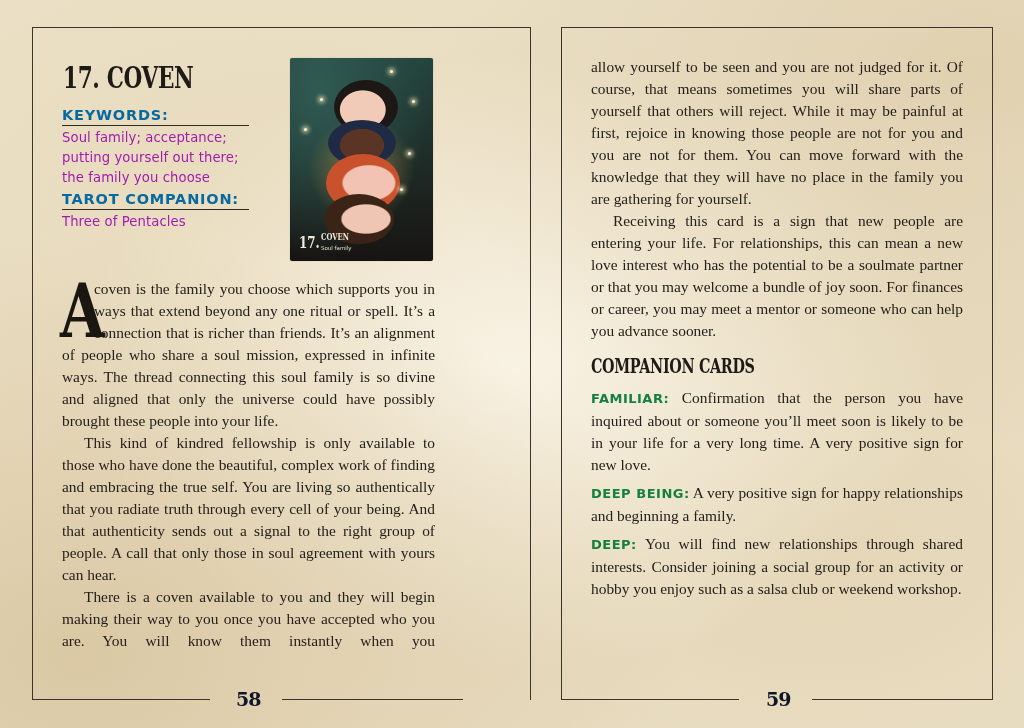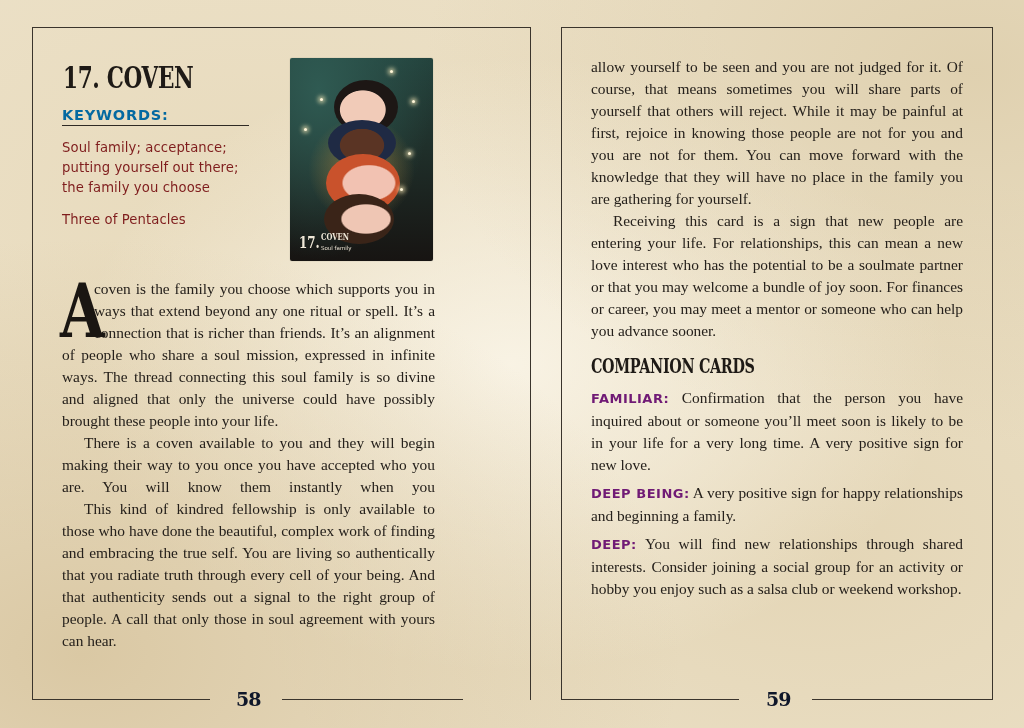--- a/index.html
+++ b/index.html
@@ -43,21 +43,21 @@
       white-space: nowrap;
     }
     .meta-heading {
       font-family: "DejaVu Sans", sans-serif; font-weight: bold;
       font-size: 14.5px; letter-spacing: 0.8px; color: #0369a1;
       border-bottom: 1.5px solid #2f2a24; padding-bottom: 1px;
       width: 187px; line-height: 18px;
     }
     .meta-text {
       font-family: "DejaVu Sans", sans-serif; font-size: 13.2px;
-      line-height: 20px; color: #7f1d1d; margin: 12px 0 2px 0;
+      line-height: 20px; color: #a21caf; margin: 2px 0 2px 0;
       letter-spacing: 0.1px;
     }
     .meta {
       position: absolute; left: 29px; top: 78px; width: 195px;
     }
     .card {
       position: absolute; left: 257px; top: 30px; width: 143px; height: 203px;
       border-radius: 2px; overflow: hidden;
       background:
         radial-gradient(circle at 50% 55%, rgba(212,150,60,0.55), transparent 40%),
@@ -97,32 +97,33 @@
       transform: scaleX(0.78); transform-origin: left top; width: 30px;
       color: #1a1612;
     }
     .right-body { position: absolute; left: 29px; top: 28px; width: 372px; }
     .section-head {
       font-size: 20px; margin: 13px 0 10px 0; white-space: nowrap; display: block;
     }
     .companion p { text-indent: 0; margin-bottom: 6px; }
     .companion .label {
       font-family: "DejaVu Sans", sans-serif; font-weight: bold;
-      font-size: 13px; letter-spacing: 0.5px; color: #701a75;
+      font-size: 13px; letter-spacing: 0.5px; color: #15803d;
     }
   </style>
 </head>
 <body>
 
 <div class="page left">
   <div class="display title">17. COVEN</div>
 
   <div class="meta">
     <div class="meta-heading">KEYWORDS:</div>
     <div class="meta-text">Soul family; acceptance; putting yourself out there; the family you choose</div>
+    <div class="meta-heading">TAROT COMPANION:</div>
     <div class="meta-text">Three of Pentacles</div>
   </div>
 
   <div class="card">
 
     <div class="face" style="left:44px;top:22px;width:64px;height:54px;background:radial-gradient(ellipse at 45% 55%,#f1cbb8 0 45%,#1d1715 47%);"></div>
     <div class="face" style="left:38px;top:62px;width:68px;height:46px;background:radial-gradient(ellipse at 50% 55%,#5a3424 0 45%,#1f2a44 47%);"></div>
     <div class="face" style="left:36px;top:96px;width:74px;height:58px;background:radial-gradient(ellipse at 58% 50%,#f2c2b2 0 42%,#c9522c 45%);"></div>
     <div class="face" style="left:34px;top:136px;width:70px;height:50px;background:radial-gradient(ellipse at 60% 50%,#efc6b4 0 40%,#3a2418 43%);"></div>
     <span class="sparkle" style="left:14px;top:70px;"></span>
@@ -131,22 +132,22 @@
     <span class="sparkle" style="left:30px;top:40px;"></span>
     <span class="sparkle" style="left:110px;top:130px;"></span>
     <span class="sparkle" style="left:100px;top:12px;"></span>
     <div class="card-label-num">17.</div>
     <div class="card-label-name">COVEN</div>
     <div class="card-label-sub">Soul family</div>
   </div>
 
   <div class="body-text left-body">
     <p class="noindent"><span class="dropcap">A</span><span> coven is the family you choose which supports you in ways that extend beyond any one ritual or spell. It’s a connection that is richer than friends. It’s an alignment of people who share a soul mission, expressed in infinite ways. The thread connecting this soul family is so divine and aligned that only the universe could have possibly brought these people into your life.</span></p>
+    <p>This kind of kindred fellowship is only available to those who have done the beautiful, complex work of finding and embracing the true self. You are living so authentically that you radiate truth through every cell of your being. And that authenticity sends out a signal to the right group of people. A call that only those in soul agreement with yours can hear.</p>
     <p style="text-align-last: justify;">There is a coven available to you and they will begin making their way to you once you have accepted who you are. You will know them instantly when you</p>
-    <p>This kind of kindred fellowship is only available to those who have done the beautiful, complex work of finding and embracing the true self. You are living so authentically that you radiate truth through every cell of your being. And that authenticity sends out a signal to the right group of people. A call that only those in soul agreement with yours can hear.</p>
   </div>
 </div>
 <div class="bottom-rule" style="left:32px;width:178px;"></div>
 <div class="folio" style="left:236px;">58</div>
 <div class="bottom-rule" style="left:282px;width:181px;"></div>
 
 <div class="page right">
   <div class="body-text right-body">
     <p class="noindent">allow yourself to be seen and you are not judged for it. Of course, that means sometimes you will share parts of yourself that others will reject. While it may be painful at first, rejoice in knowing those people are not for you and you are not for them. You can move forward with the knowledge that they will have no place in the family you are gathering for yourself.</p>
     <p>Receiving this card is a sign that new people are entering your life. For relationships, this can mean a new love interest who has the potential to be a soulmate partner or that you may welcome a bundle of joy soon. For finances or career, you may meet a mentor or someone who can help you advance sooner.</p>

